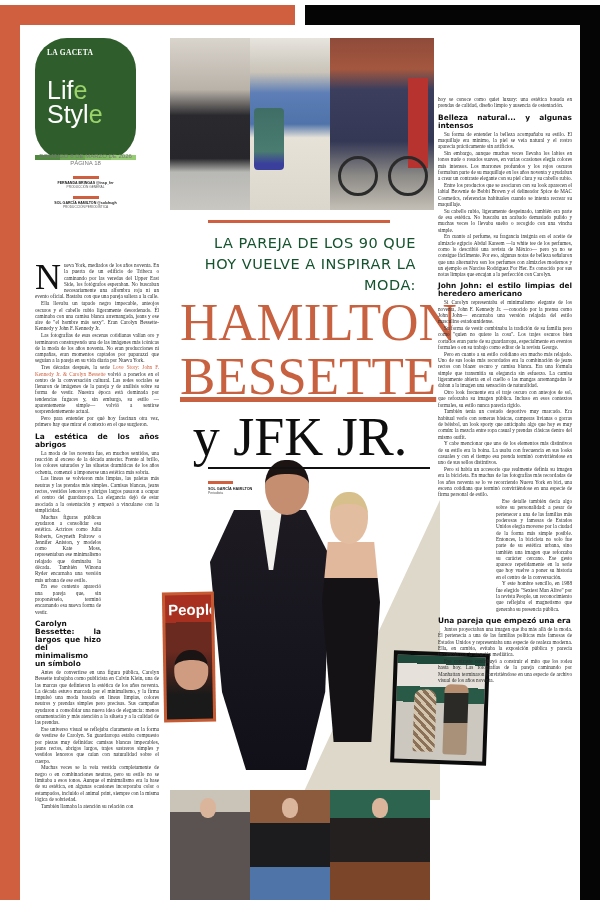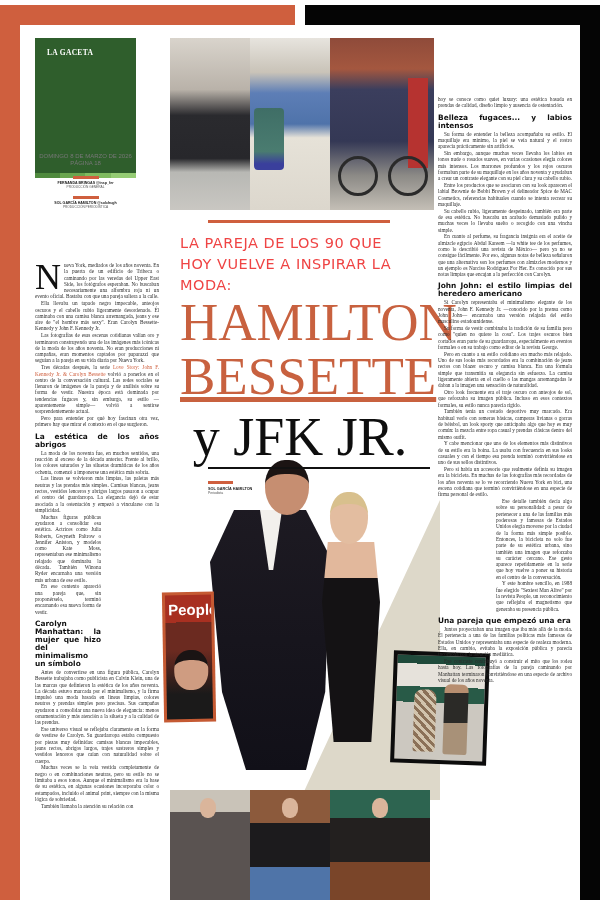--- a/index.html
+++ b/index.html
@@ -6,42 +6,42 @@
   html, body { width: 600px; height: 900px; overflow: hidden; background: #fff; }
   body { position: relative; font-family: "Liberation Serif", "DejaVu Serif", serif; color: #222; }
 
   
   .frame-left { position: absolute; left: 0; top: 5px; width: 20px; height: 895px; background: #cf5f3e; }
   .frame-top-orange { position: absolute; left: 0; top: 5px; width: 295px; height: 20px; background: #cf5f3e; }
   .frame-top-black { position: absolute; left: 305px; top: 5px; width: 295px; height: 20px; background: #050505; }
   .frame-right { position: absolute; left: 580px; top: 5px; width: 20px; height: 895px; background: #050505; }
 
   
-  .masthead { position: absolute; left: 35px; top: 38px; width: 101px; height: 140px; background: #2f5e2c; }
+  .masthead { position: absolute; left: 35px; top: 38px; width: 101px; height: 122px; background: #2f5e2c; border-radius: 32px; }
   .masthead .paper { position: absolute; left: 12px; top: 10px; font-family: "Liberation Serif", serif; font-weight: bold; font-size: 7.5px; color: #fff; letter-spacing: 0.3px; }
   .masthead .life { position: absolute; left: 12px; top: 40px; font-family: "Liberation Sans", sans-serif; font-size: 25px; line-height: 24px; color: #fff; }
   .masthead .life .accent { color: #9bd26a; }
   .masthead .strip { position: absolute; left: 0; bottom: 0; width: 100%; height: 5px; background: linear-gradient(90deg, #4f8a3e 0 25%, #6aa64f 25% 50%, #7fbb5f 50% 75%, #95cc74 75%); }
   .dateline { position: absolute; left: 33px; top: 153px; width: 105px; text-align: center; font-family: "Liberation Sans", sans-serif; font-size: 6px; color: #777; line-height: 7px; }
   .credit { position: absolute; left: 33px; width: 105px; text-align: center; font-family: "Liberation Sans", sans-serif; }
   .credit .bar { width: 26px; height: 3px; background: #cf5f3e; margin: 0 auto 2px; }
   .credit .name { font-size: 3.6px; font-weight: bold; color: #222; }
   .credit .role { font-size: 3.2px; color: #555; }
 
   
   .photo { position: absolute; overflow: hidden; }
   .p-top1 { left: 170px; top: 38px; width: 80px; height: 172px; background: linear-gradient(180deg,#d9d4cc 0%,#b9b2a9 30%,#2a2a2e 45%,#27272b 70%,#b8b8b4 78%,#c9c7c2 100%); }
   .p-top2 { left: 250px; top: 38px; width: 80px; height: 172px; background: linear-gradient(180deg,#e7e4de 0%,#c9c3b8 20%,#5d7eb6 32%,#4f73aa 50%,#e6e2d8 58%,#dcd7cd 100%); }
   .p-top3 { left: 330px; top: 38px; width: 104px; height: 172px; background: linear-gradient(180deg,#8f4b3a 0%,#a4573f 18%,#3b3e5d 30%,#343855 60%,#8c8a86 80%,#c4bfb6 100%); }
   .p-top2 .bag { position: absolute; left: 4px; top: 70px; width: 30px; height: 62px; background: linear-gradient(180deg,#3f6e66,#4a7c70 70%,#3a3f9c 90%); border-radius: 4px; }
   .p-top3 .wheel { position: absolute; width: 40px; height: 40px; border: 3px solid #2a2a2a; border-radius: 50%; bottom: 14px; }
   .p-top3 .red { position: absolute; right: 6px; top: 40px; width: 20px; height: 90px; background: #b63330; }
 
   .rule-orange { position: absolute; left: 208px; top: 220px; width: 182px; height: 3px; background: #cf5f3e; }
-  .kicker { position: absolute; left: 180px; top: 233px; width: 236px; text-align: left; font-family: "DejaVu Sans", sans-serif; font-size: 14.5px; line-height: 21px; color: #ef4444; letter-spacing: 0.5px; }
+  .kicker { position: absolute; left: 180px; top: 233px; width: 236px; text-align: right; font-family: "DejaVu Sans", sans-serif; font-size: 14.5px; line-height: 21px; color: #14532d; letter-spacing: 0.5px; }
   .headline { position: absolute; left: 180px; width: 240px; text-align: center; font-family: "Liberation Serif", "DejaVu Serif", serif; color: #c8613f; line-height: 1; }
   .hl1 { top: 296px; font-size: 53px; letter-spacing: 0px; }
   .hl2 { top: 350px; font-size: 53px; letter-spacing: 0px; text-decoration: underline; }
   .hl3 { top: 410px; font-size: 54px; color: #0e0e0e; }
   .rule-black { position: absolute; left: 208px; top: 467px; width: 222px; height: 2px; background: #111; }
   .photo-credit { position: absolute; left: 208px; top: 481px; font-family: "Liberation Sans", sans-serif; }
   .photo-credit .bar { width: 25px; height: 3px; background: #cf5f3e; margin-bottom: 3px; }
   .photo-credit .name { font-size: 3.8px; font-weight: bold; color: #222; }
   .photo-credit .role { font-size: 3.4px; color: #555; }
 
@@ -82,20 +82,24 @@
 </head>
 <body>
 
 <div class="frame-top-orange"></div>
 <div class="frame-top-black"></div>
 <div class="frame-left"></div>
 <div class="frame-right"></div>
 
 <div class="masthead">
   <div class="paper">LA GACETA</div>
+  <div class="life">
+    <span>Lif</span><span class="accent">e</span><br>
+    <span>Styl</span><span class="accent">e</span>
+  </div>
   <div class="strip"></div>
 </div>
 <div class="dateline">
   <div>DOMINGO 8 DE MARZO DE 2026</div>
   <div>PÁGINA 18</div>
 </div>
 <div class="credit" style="top:176px">
   <div class="bar"></div>
   <div class="name">FERNANDA BRINGAS @insp_fer</div>
   <div class="role">PRODUCCIÓN GENERAL</div>
@@ -164,31 +168,31 @@
   <p>Ella llevaba un tapado negro impecable, anteojos oscuros y el cabello rubio ligeramente desordenado. Él caminaba con una camisa blanca arremangada, jeans y ese aire de "el hombre más sexy". Eran Carolyn Bessette-Kennedy y John F. Kennedy Jr.</p>
   <p>Las fotografías de esas escenas cotidianas valían oro y terminaron construyendo una de las imágenes más icónicas de la moda de los años noventa. No eran producciones ni campañas, eran momentos captados por paparazzi que seguían a la pareja en su vida diaria por Nueva York.</p>
   <p><span>Tres décadas después, la serie </span><span class="link">Love Story: John F. Kennedy Jr. &amp; Carolyn Bessette</span><span> volvió a ponerlos en el centro de la conversación cultural. Las redes sociales se llenaron de imágenes de la pareja y de análisis sobre su forma de vestir. Nuestra época está dominada por tendencias fugaces y, sin embargo, su estilo —aparentemente simple— volvió a sentirse sorprendentemente actual.</span></p>
   <p>Pero para entender por qué hoy fascinan otra vez, primero hay que mirar el contexto en el que surgieron.</p>
   <h3>La estética de los años abrigos</h3>
   <p>La moda de los noventa fue, en muchos sentidos, una reacción al exceso de la década anterior. Frente al brillo, los colores saturados y las siluetas dramáticas de los años ochenta, comenzó a imponerse una estética más sobria.</p>
   <p>Las líneas se volvieron más limpias, las paletas más neutras y las prendas más simples. Camisas blancas, jeans rectos, vestidos lenceros y abrigos largos pasaron a ocupar el centro del guardarropa. La elegancia dejó de estar asociada a la ostentación y empezó a vincularse con la simplicidad.</p>
   <div class="narrow">
     <p class="n">Muchas figuras públicas ayudaron a consolidar esa estética. Actrices como Julia Roberts, Gwyneth Paltrow o Jennifer Aniston, y modelos como Kate Moss, representaban ese minimalismo relajado que dominaba la década. También Winona Ryder encarnaba una versión más urbana de ese estilo.</p>
     <p class="n">En ese contexto apareció una pareja que, sin proponérselo, terminó encarnando esa nueva forma de vestir.</p>
-    <h3 style="margin-right:58px">Carolyn Manhattan: la mujer que hizo del minimalismo un símbolo</h3>
+    <h3 style="margin-right:58px">Carolyn Bessette: la largos que hizo del minimalismo un símbolo</h3>
   </div>
   <p>Antes de convertirse en una figura pública, Carolyn Bessette trabajaba como publicista en Calvin Klein, una de las marcas que definieron la estética de los años noventa. La década estuvo marcada por el minimalismo, y la firma impulsó una moda basada en líneas limpias, colores neutros y prendas simples pero precisas. Sus campañas ayudaron a consolidar una nueva idea de elegancia: menos ornamentación y más atención a la silueta y a la calidad de las prendas.</p>
   <p>Ese universo visual se reflejaba claramente en la forma de vestirse de Carolyn. Su guardarropa estaba compuesto por piezas muy definidas: camisas blancas impecables, jeans rectos, abrigos largos, trajes sastreros simples y vestidos lenceros que caían con naturalidad sobre el cuerpo.</p>
   <p>Muchas veces se la veía vestida completamente de negro o en combinaciones neutras, pero su estilo no se limitaba a esos tonos. Aunque el minimalismo era la base de su estética, en algunas ocasiones incorporaba color o estampados, incluido el animal print, siempre con la misma lógica de sobriedad.</p>
   <p>También llamaba la atención su relación con</p>
 </div>
 
 <div class="col col-right">
   <p style="text-indent:0">hoy se conoce como quiet luxury: una estética basada en prendas de calidad, diseño limpio y ausencia de ostentación.</p>
-  <h3>Belleza fugaces... y labios intensos</h3>
+  <h3>Belleza natural... y algunas intensos</h3>
   <p>Su forma de entender la belleza acompañaba su estilo. El maquillaje era mínimo, la piel se veía natural y el rostro aparecía prácticamente sin artificios.</p>
   <p>Sin embargo, aunque muchas veces llevaba los labios en tonos nude o rosados suaves, en varias ocasiones elegía colores más intensos. Los marrones profundos y los rojos oscuros formaban parte de su maquillaje en los años noventa y ayudaban a crear un contraste elegante con su piel clara y su cabello rubio.</p>
   <p>Entre los productos que se asociaron con su look aparecen el labial Brownie de Bobbi Brown y el delineador Spice de MAC Cosmetics, referencias habituales cuando se intenta recrear su maquillaje.</p>
   <p>Su cabello rubio, ligeramente despeinado, también era parte de esa estética. No buscaba un acabado demasiado pulido y muchas veces lo llevaba suelto o recogido con una vincha simple.</p>
   <p>En cuanto al perfume, su fragancia insignia era el aceite de almizcle egipcio Abdul Kareem —la white tee de los perfumes, como lo describió una revista de México— pero ya no se consigue fácilmente. Por eso, algunas notas de belleza señalaron que una alternativa son los perfumes con almizcles modernos y un ejemplo es Narciso Rodriguez For Her. Es conocido por sus notas limpias que encajan a la perfección con Carolyn.</p>
   <h3>John John: el estilo limpias del heredero americano</h3>
   <p>Si Carolyn representaba el minimalismo elegante de los noventa, John F. Kennedy Jr. —conocido por la prensa como John John— encarnaba una versión relajada del estilo masculino estadounidense.</p>
   <p>Su forma de vestir combinaba la tradición de su familia pero como "quien no quiere la cosa". Los trajes oscuros bien cortados eran parte de su guardarropa, especialmente en eventos formales o en su trabajo como editor de la revista George.</p>
   <p>Pero en cuanto a su estilo cotidiano era mucho más relajado. Uno de sus looks más recordados era la combinación de jeans rectos con blazer oscuro y camisa blanca. Era una fórmula simple que transmitía su elegancia sin esfuerzo. La camisa ligeramente abierta en el cuello o las mangas arremangadas le daban a la imagen una sensación de naturalidad.</p>
   <p>Otro look frecuente era el traje oscuro con anteojos de sol, que reforzaba su imagen pública. Incluso en esos contextos formales, su estilo nunca parecía rígido.</p>

